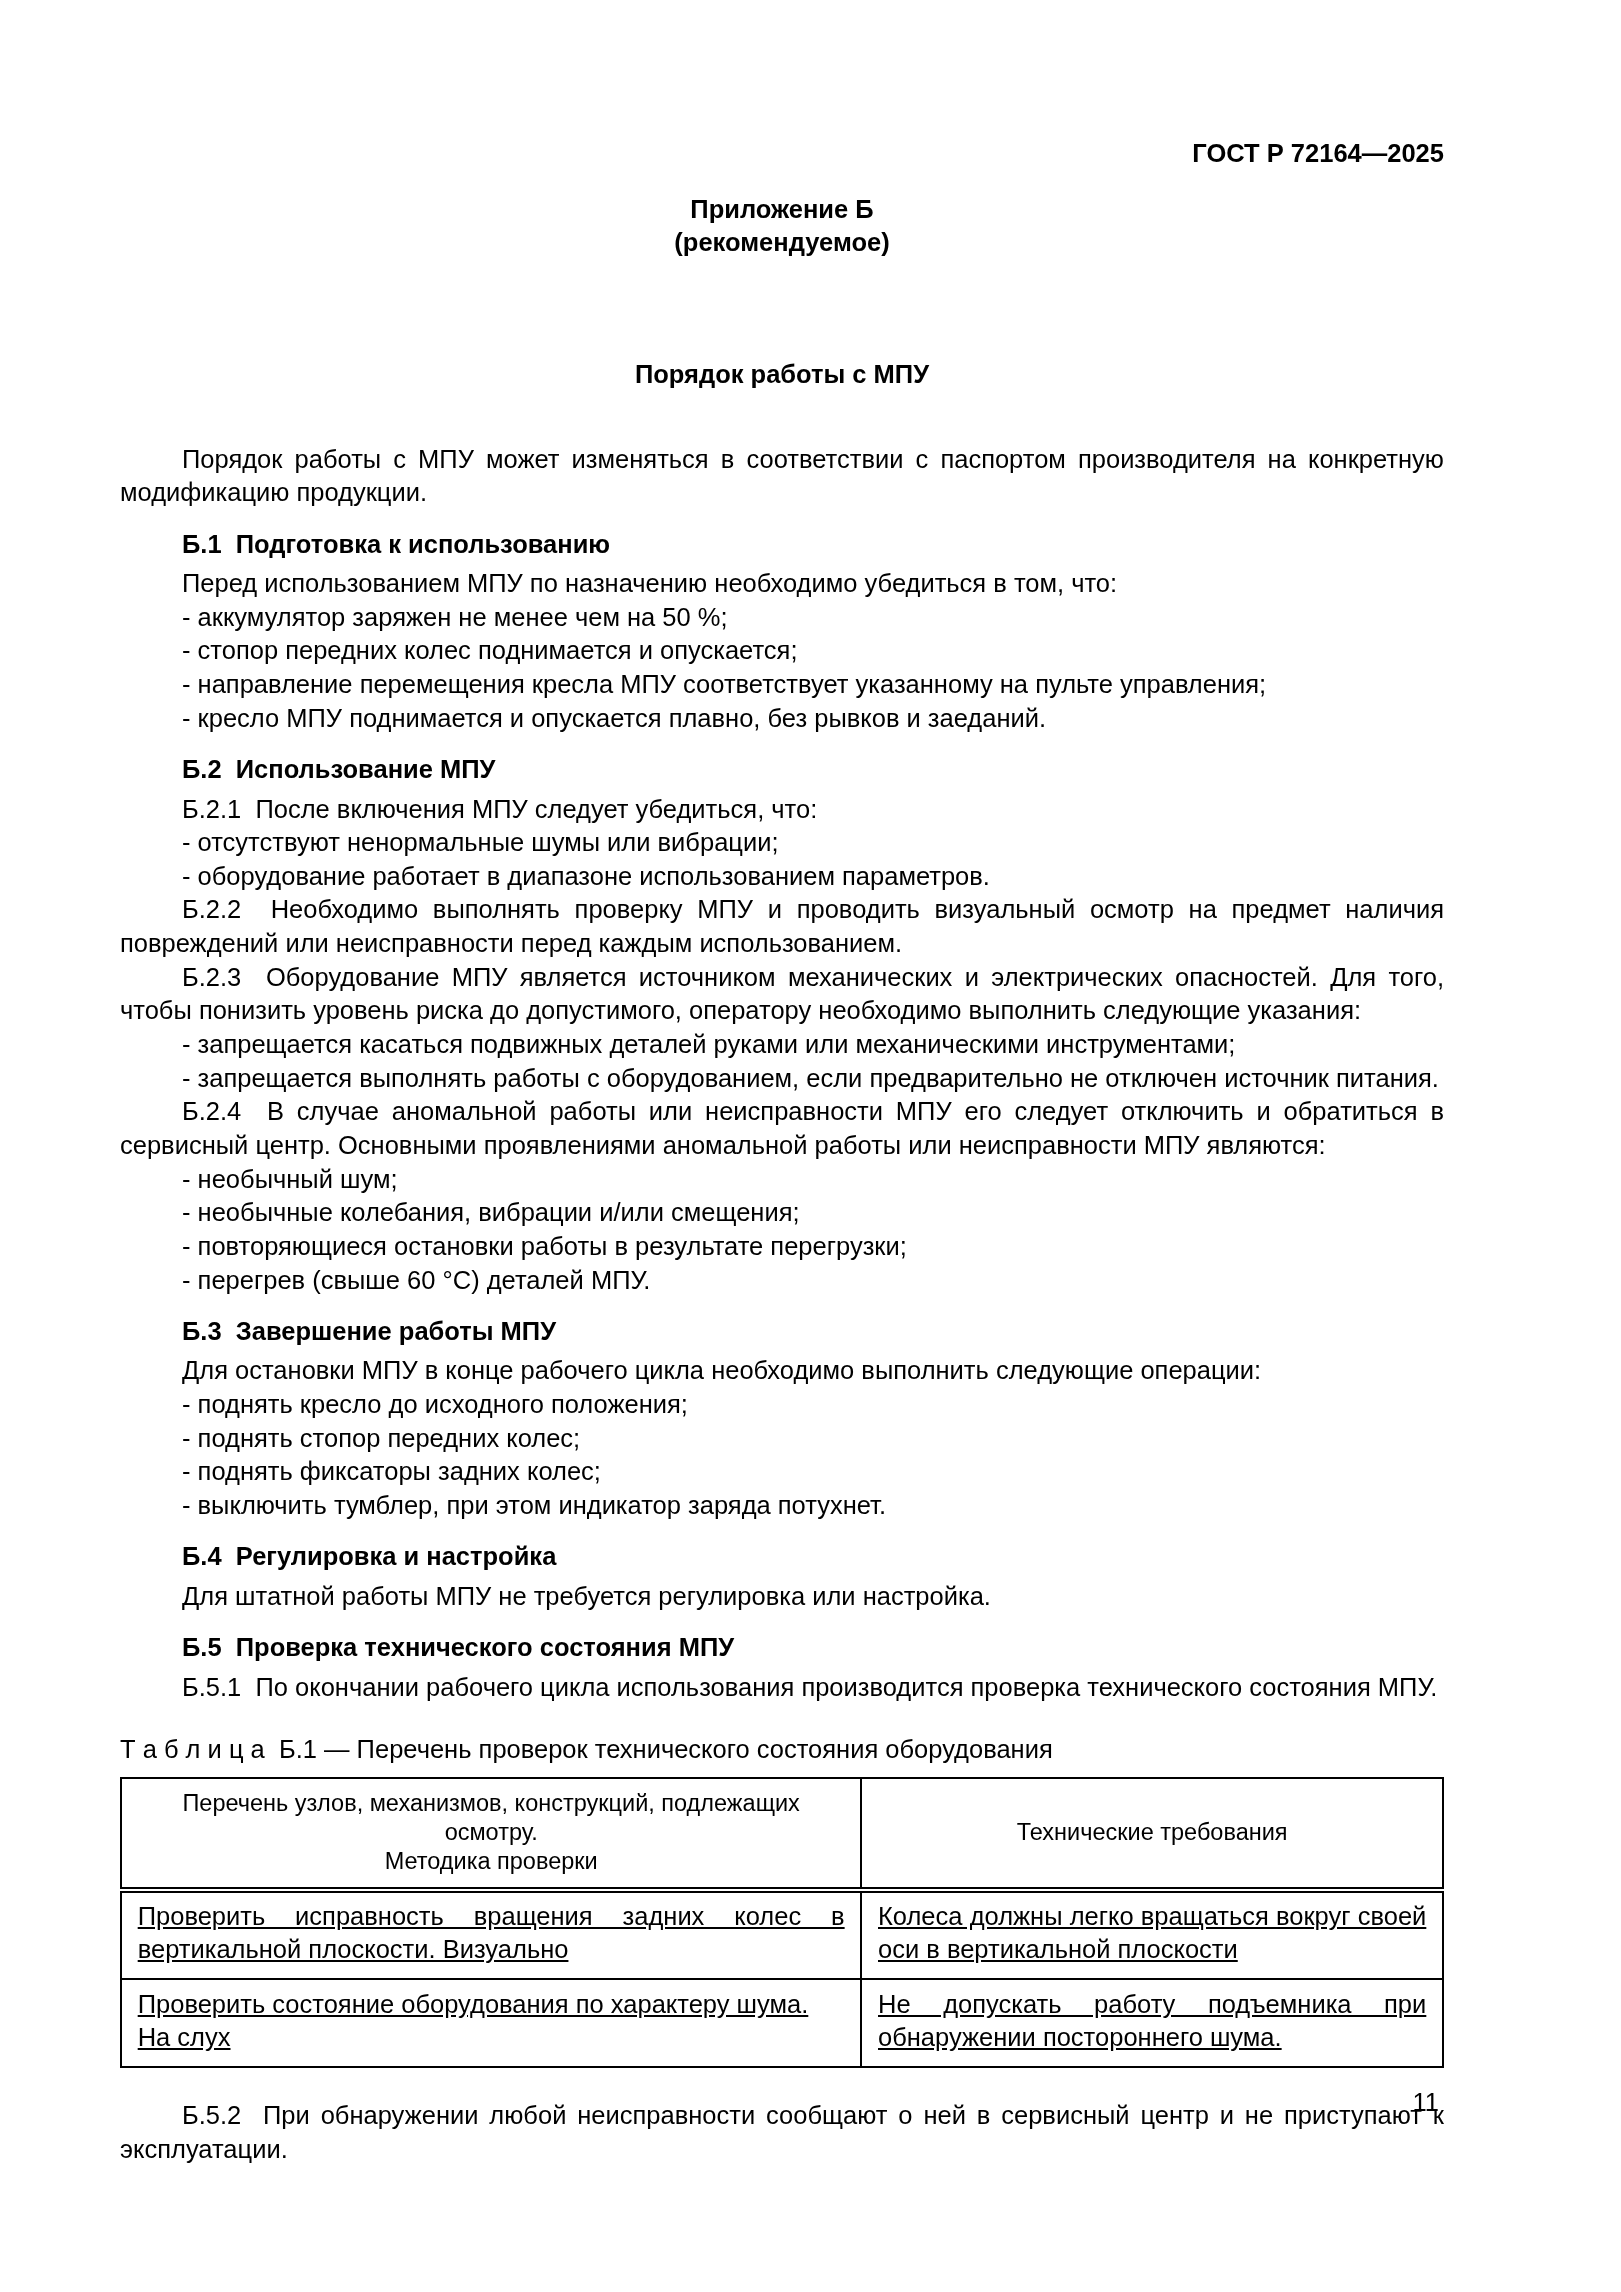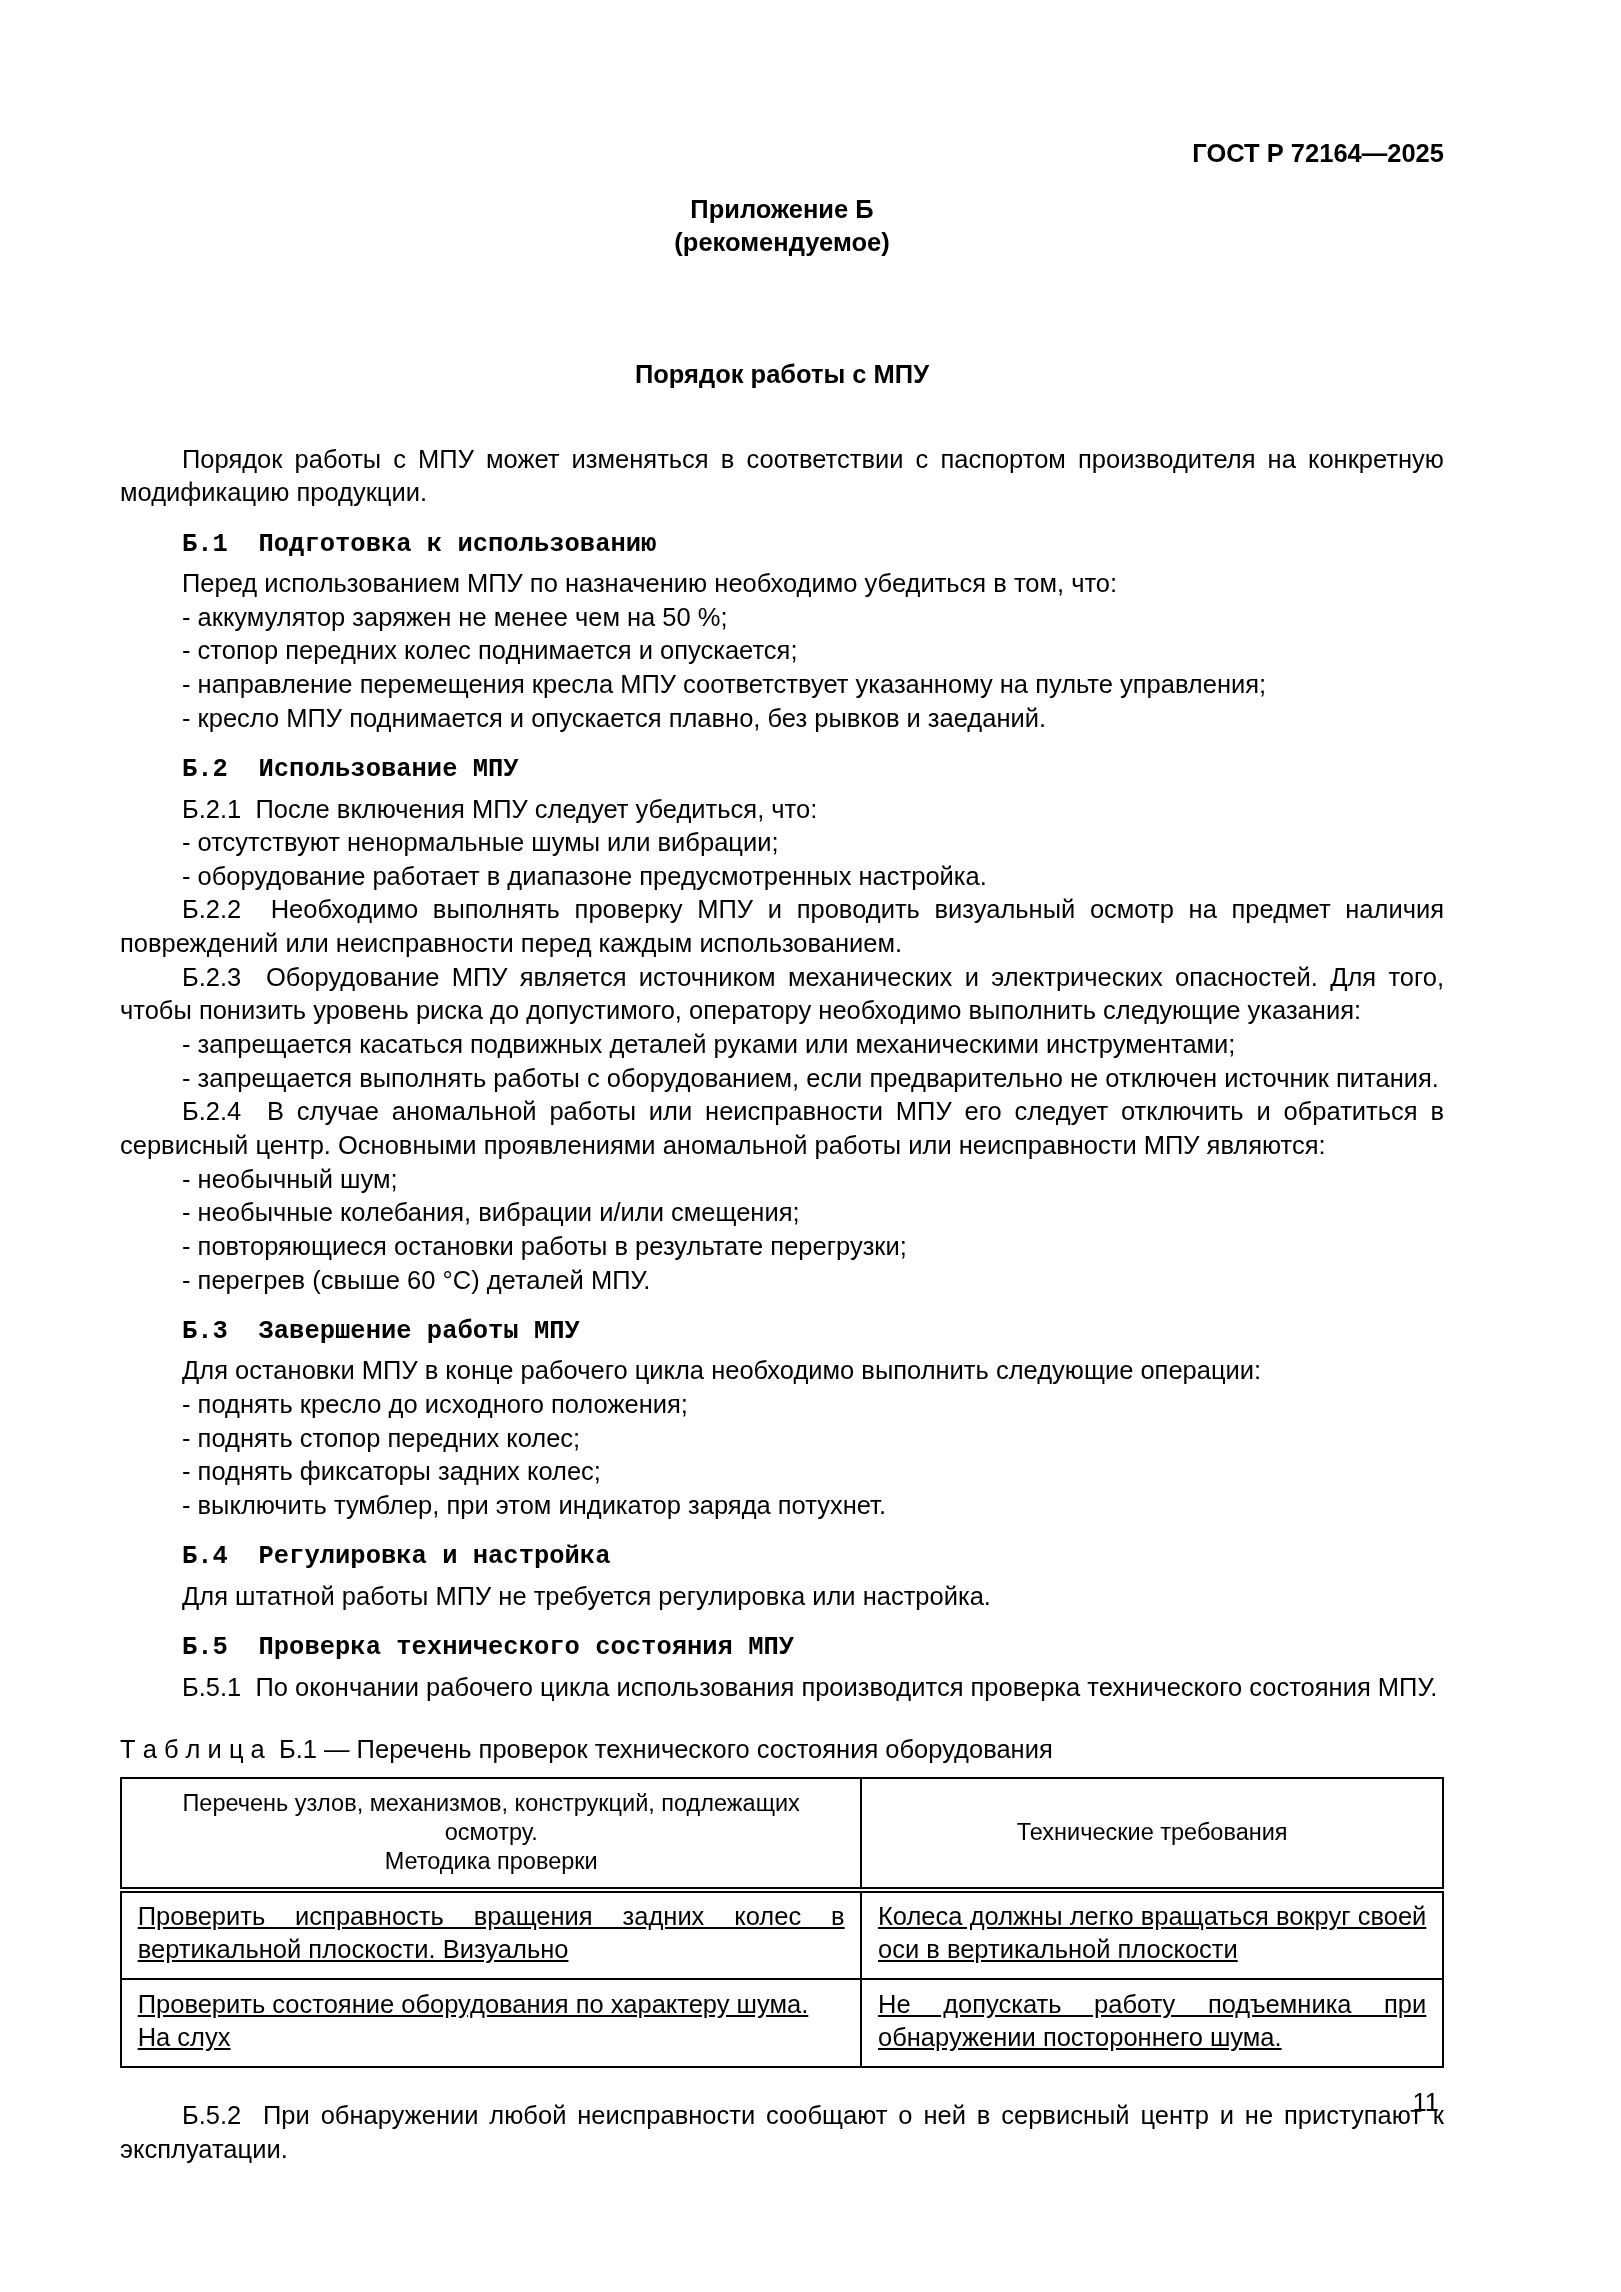--- a/index.html
+++ b/index.html
@@ -15,21 +15,21 @@
     line-height: 1.32;
     padding: 137px 120px 0 120px;
     overflow: hidden;
   }
   .doc-code { text-align: right; font-weight: 700; }
   .appendix { margin-top: 22px; text-align: center; font-weight: 700; }
   .appendix div { margin: 0; }
   .main-title { margin-top: 98px; text-align: center; font-weight: 700; }
   .para { margin: 0; text-indent: 62px; text-align: justify; }
   .intro { margin-top: 51px; }
-  .h { margin: 17.6px 0 5.9px 0; font-weight: 700; text-indent: 62px; font-family: Liberation Mono, monospace; }
+  .h { margin: 17.6px 0 5.9px 0; font-weight: 700; text-indent: 62px; }
   .table-caption { margin-top: 29px; text-align: left; }
   table.gost { width: 100%; border-collapse: collapse; margin-top: 9.8px; }
   .gost th, .gost td { border: 2px solid #000; }
   .gost th {
     font-weight: 400;
     font-size: 23.5px;
     text-align: center;
     vertical-align: middle;
     padding: 9.8px 15.7px;
     white-space: pre-line;
@@ -68,21 +68,21 @@
   <div class="h">Б.1&nbsp; Подготовка к использованию</div>
   <p class="para">Перед использованием МПУ по назначению необходимо убедиться в том, что:</p>
   <p class="para">- аккумулятор заряжен не менее чем на 50 %;</p>
   <p class="para">- стопор передних колес поднимается и опускается;</p>
   <p class="para">- направление перемещения кресла МПУ соответствует указанному на пульте управления;</p>
   <p class="para">- кресло МПУ поднимается и опускается плавно, без рывков и заеданий.</p>
 
   <div class="h">Б.2&nbsp; Использование МПУ</div>
   <p class="para">Б.2.1&nbsp; После включения МПУ следует убедиться, что:</p>
   <p class="para">- отсутствуют ненормальные шумы или вибрации;</p>
-  <p class="para">- оборудование работает в диапазоне предусмотренных настройка.</p>
+  <p class="para">- оборудование работает в диапазоне использованием параметров.</p>
   <p class="para">Б.2.2&nbsp; Необходимо выполнять проверку МПУ и проводить визуальный осмотр на предмет наличия повреждений или неисправности перед каждым использованием.</p>
   <p class="para">Б.2.3&nbsp; Оборудование МПУ является источником механических и электрических опасностей. Для того, чтобы понизить уровень риска до допустимого, оператору необходимо выполнить следующие указания:</p>
   <p class="para">- запрещается касаться подвижных деталей руками или механическими инструментами;</p>
   <p class="para">- запрещается выполнять работы с оборудованием, если предварительно не отключен источник питания.</p>
   <p class="para">Б.2.4&nbsp; В случае аномальной работы или неисправности МПУ его следует отключить и обратиться в сервисный центр. Основными проявлениями аномальной работы или неисправности МПУ являются:</p>
   <p class="para">- необычный шум;</p>
   <p class="para">- необычные колебания, вибрации и/или смещения;</p>
   <p class="para">- повторяющиеся остановки работы в результате перегрузки;</p>
   <p class="para">- перегрев (свыше 60 °C) деталей МПУ.</p>
 

